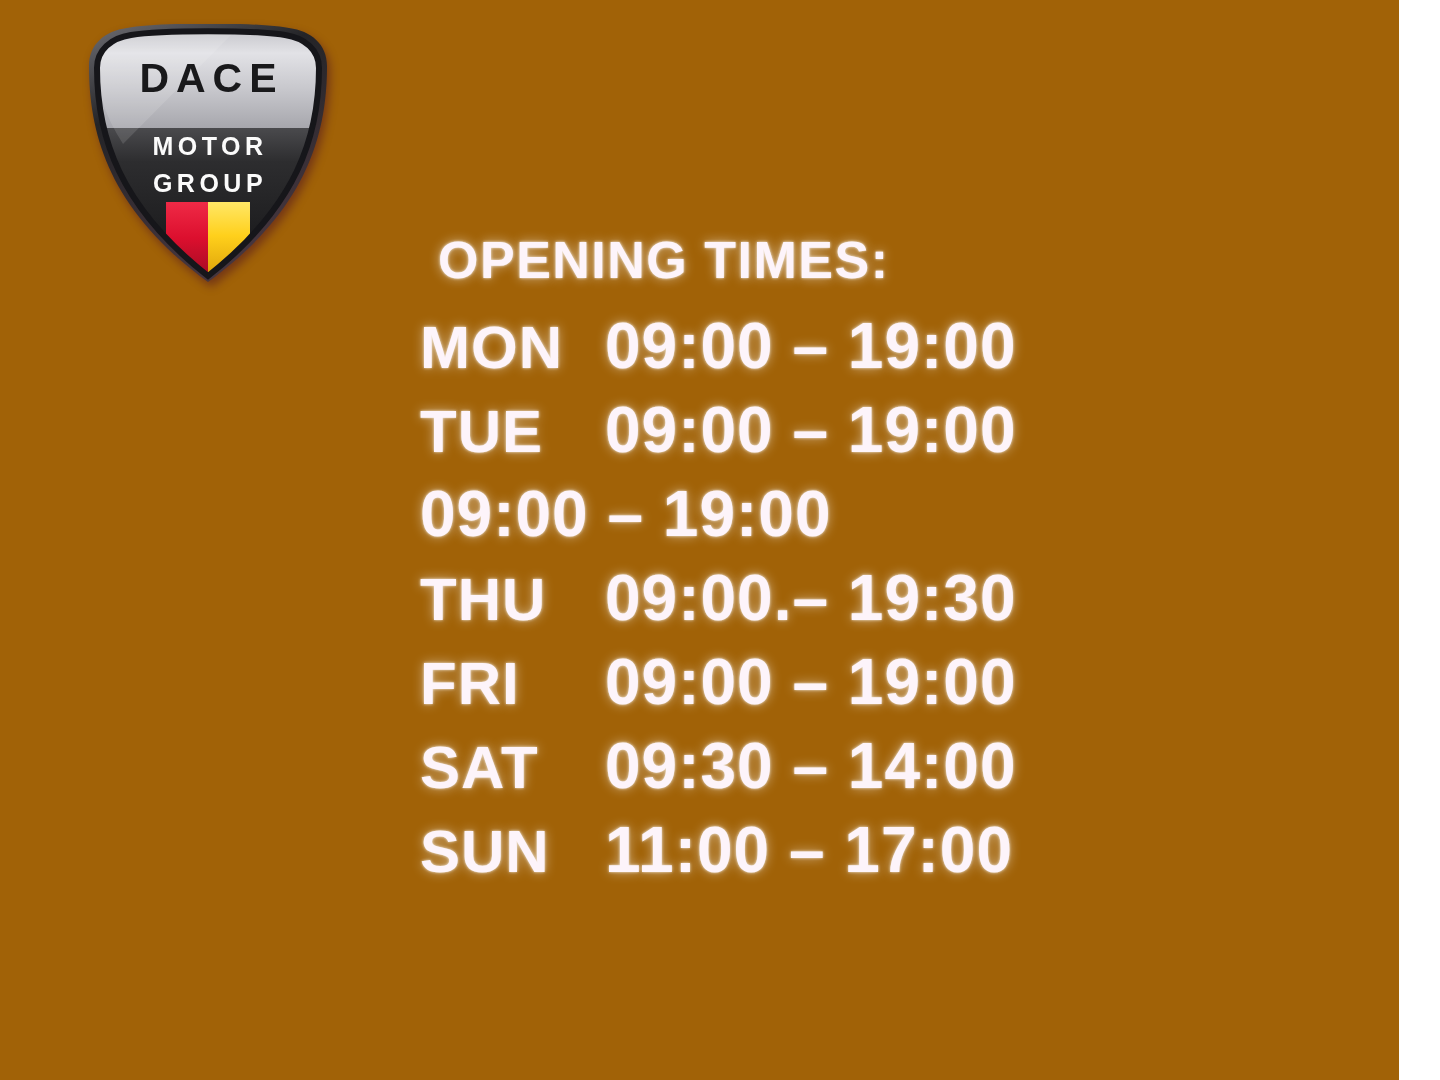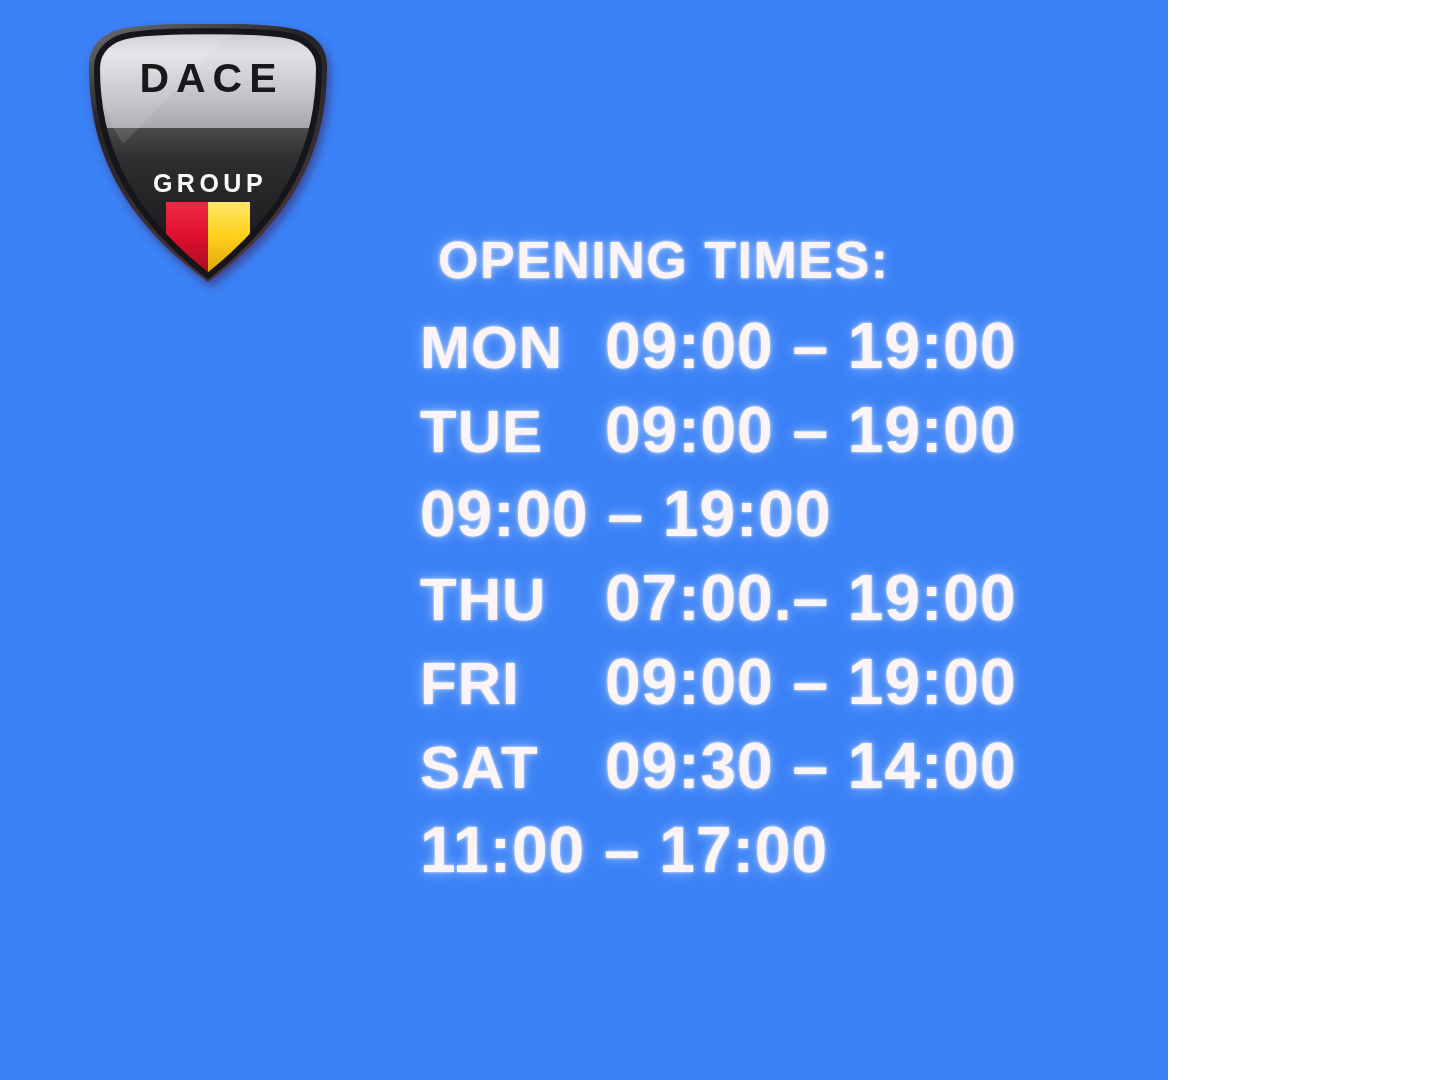--- a/index.html
+++ b/index.html
@@ -7,23 +7,23 @@
 
   html, body {
     width:1440px;
     height:1080px;
     overflow:hidden;
     font-family:"Liberation Sans", sans-serif;
   }
 
   #poster {
     position:relative;
-    width:1168px;
+    width:1399px;
     height:1080px;
-    background:#3b82f6;
+    background:#a16207;
     overflow:hidden;
   }
 
   
   .logo-wrap {
     position:absolute;
     left:83px;
     top:24px;
     width:250px;
     height:258px;
@@ -186,20 +186,21 @@
         </g>
 
         <path d="M14 44 C14 26 28 14 48 11 C78 6 172 6 202 11
                  C222 14 236 26 236 44
                  C236 112 214 182 125 252
                  C36 182 14 112 14 44 Z" fill="none" stroke="#16161a" stroke-width="6"></path>
       </svg>
     </div>
 
     <div class="logo-text-top">DACE</div>
+    <div class="logo-text-mid">MOTOR</div>
     <div class="logo-text-bot">GROUP</div>
   </div>
 
   <div class="times-block">
 
     <div class="times-heading">OPENING TIMES:</div>
 
     <div class="times-row">
       <span class="day-label">MON</span>
       <span class="hours">09:00 – 19:00</span>
@@ -209,31 +210,32 @@
       <span class="day-label">TUE</span>
       <span class="hours">09:00 – 19:00</span>
     </div>
 
     <div class="times-row">
       <span class="hours">09:00 – 19:00</span>
     </div>
 
     <div class="times-row">
       <span class="day-label">THU</span>
-      <span class="hours">07:00.– 19:00</span>
+      <span class="hours">09:00.– 19:30</span>
     </div>
 
     <div class="times-row">
       <span class="day-label">FRI</span>
       <span class="hours">09:00 – 19:00</span>
     </div>
 
     <div class="times-row">
       <span class="day-label">SAT</span>
       <span class="hours">09:30 – 14:00</span>
     </div>
 
     <div class="times-row">
+      <span class="day-label">SUN</span>
       <span class="hours">11:00 – 17:00</span>
     </div>
 
   </div>
 </div>
 
 </body></html>

